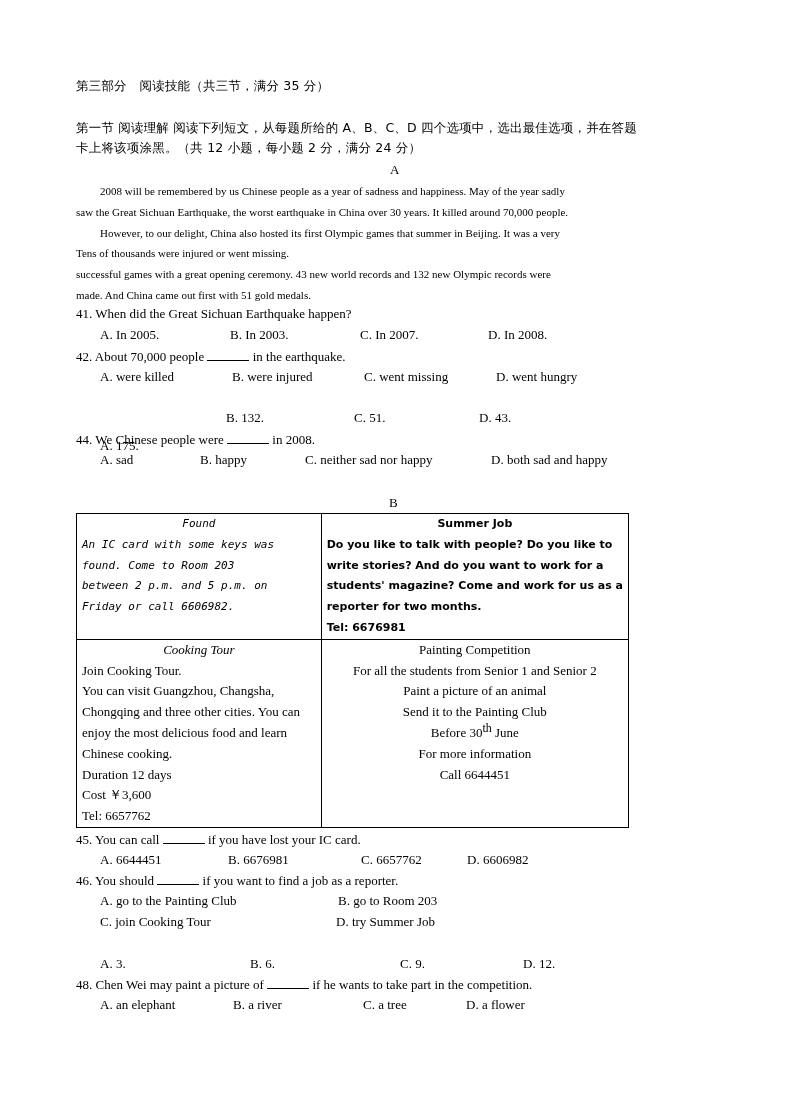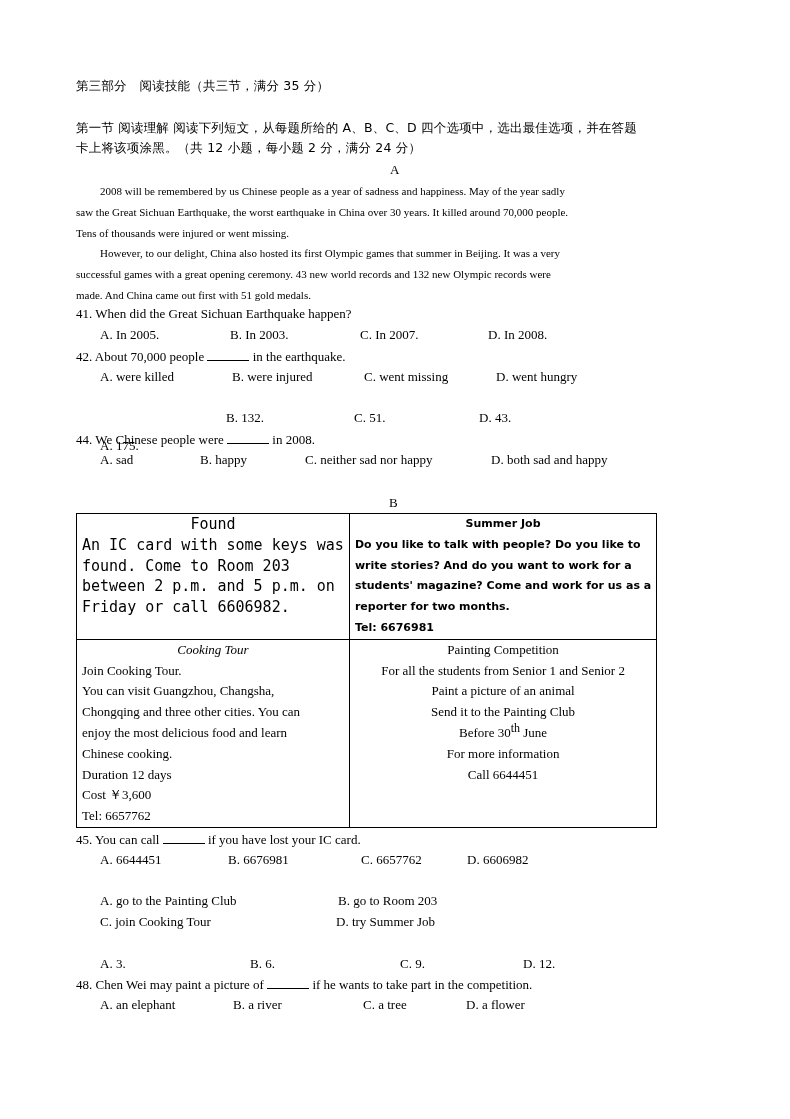--- a/index.html
+++ b/index.html
@@ -6,21 +6,21 @@
   body { width: 790px; height: 1119px; position: relative; overflow: hidden; color: #000; font-family: "Liberation Serif", serif; font-size: 13px; }
   .page { position: absolute; left: 0; top: 0; width: 790px; height: 1119px; }
   .abs { position: absolute; white-space: nowrap; }
   .cjk { font-family: "DejaVu Sans", sans-serif; font-size: 12.5px; letter-spacing: 0.2px; }
   .serif { font-family: "Liberation Serif", serif; font-size: 13px; }
   .para { position: absolute; left: 76px; width: 628px; font-family: "Liberation Serif", serif; font-size: 11px; line-height: 20.8px; text-align: justify; white-space: normal; }
   .para .ln { display: block; white-space: nowrap; }
   .blank { display: inline-block; width: 42px; border-bottom: 1px solid #000; height: 12px; vertical-align: baseline; }
   table.ads { position: absolute; left: 76px; top: 513px; width: 553px; border-collapse: collapse; }
   table.ads td { border: 1px solid #000; vertical-align: top; padding: 0 5px; }
-  .c-found { width: 253px; height: 122px; font-family: "DejaVu Sans Mono", monospace; font-size: 15px; line-height: 20.8px; }
+  .c-found { width: 253px; height: 122px; font-family: "DejaVu Sans Mono", monospace; font-size: 11px; line-height: 20.8px; font-style: italic; }
   .c-summer { height: 122px; font-family: "DejaVu Sans", sans-serif; font-weight: bold; font-size: 11px; line-height: 20.8px; }
   .c-cook { height: 186px; font-family: "Liberation Serif", serif; font-size: 13px; line-height: 20.8px; }
   .c-paint { font-family: "Liberation Serif", serif; font-size: 13px; line-height: 20.8px; text-align: center; }
   .center { text-align: center; display: block; }
   .line { display: block; white-space: nowrap; }
   sup { font-size: 12px; vertical-align: 5px; line-height: 0; text-align: center; }
 </style>
 </head>
 <body>
 
@@ -29,22 +29,22 @@
   <div class="abs cjk" style="left:76px; top:78px;">第三部分　阅读技能（共三节，满分 35 分）</div>
 
   <div class="abs cjk" style="left:76px; top:120px;">第一节  阅读理解   阅读下列短文，从每题所给的 A、B、C、D 四个选项中，选出最佳选项，并在答题</div>
   <div class="abs cjk" style="left:76px; top:140px;">卡上将该项涂黑。（共 12 小题，每小题 2 分，满分 24 分）</div>
 
   <div class="abs serif" style="left:390px; top:162px;">A</div>
 
   <div class="para" style="top:181px;">
     <span class="ln" style="padding-left:24px;">2008 will be remembered by us Chinese people as a year of sadness and happiness. May of the year sadly</span>
     <span class="ln">saw the Great Sichuan Earthquake, the worst earthquake in China over 30 years. It killed  around 70,000 people.</span>
+    <span class="ln" style="padding-left:24px;">However, to our delight,  China also hosted its first Olympic games that summer in Beijing.   It was a very</span>
     <span class="ln">Tens of thousands were injured  or went missing.</span>
-    <span class="ln" style="padding-left:24px;">However, to our delight,  China also hosted its first Olympic games that summer in Beijing.   It was a very</span>
     <span class="ln">successful games with a great opening  ceremony. 43 new world records and 132 new Olympic records were</span>
     <span class="ln">made. And China came out first with 51 gold medals.</span>
   </div>
 
   <div class="abs serif" style="left:76px; top:306px;">
     <span>41. When did the Great Sichuan Earthquake happen?</span>
   </div>
   <div class="abs serif" style="left:100px; top:327px;">A.  In 2005.</div>
   <div class="abs serif" style="left:230px; top:327px;">B.  In 2003.</div>
   <div class="abs serif" style="left:360px; top:327px;">C. In 2007.</div>
@@ -124,20 +124,25 @@
   <div class="abs serif" style="left:76px; top:831px;">
     <span>45. You can call</span>
     <span class="blank"></span>
     <span>if you have lost your IC card.</span>
   </div>
   <div class="abs serif" style="left:100px; top:852px;">A.  6644451</div>
   <div class="abs serif" style="left:228px; top:852px;">B.  6676981</div>
   <div class="abs serif" style="left:361px; top:852px;">C. 6657762</div>
   <div class="abs serif" style="left:467px; top:852px;">D. 6606982</div>
 
+  <div class="abs serif" style="left:76px; top:872px;">
+    <span>46. You should</span>
+    <span class="blank"></span>
+    <span>if you want to  find a job  as a reporter.</span>
+  </div>
   <div class="abs serif" style="left:100px; top:893px;">A.  go to the Painting  Club</div>
   <div class="abs serif" style="left:338px; top:893px;">B.  go to Room 203</div>
   <div class="abs serif" style="left:100px; top:914px;">C. join  Cooking Tour</div>
   <div class="abs serif" style="left:336px; top:914px;">D. try Summer Job</div>
 
   <div class="abs serif" style="left:100px; top:956px;">A.  3.</div>
   <div class="abs serif" style="left:250px; top:956px;">B.  6.</div>
   <div class="abs serif" style="left:400px; top:956px;">C. 9.</div>
   <div class="abs serif" style="left:523px; top:956px;">D. 12.</div>
 

